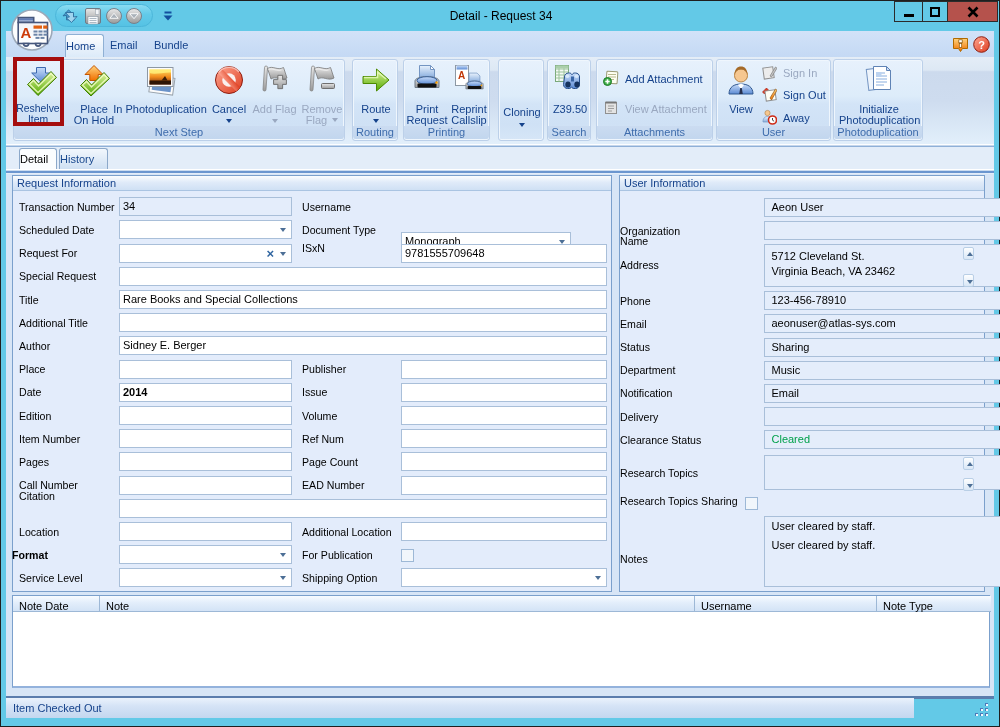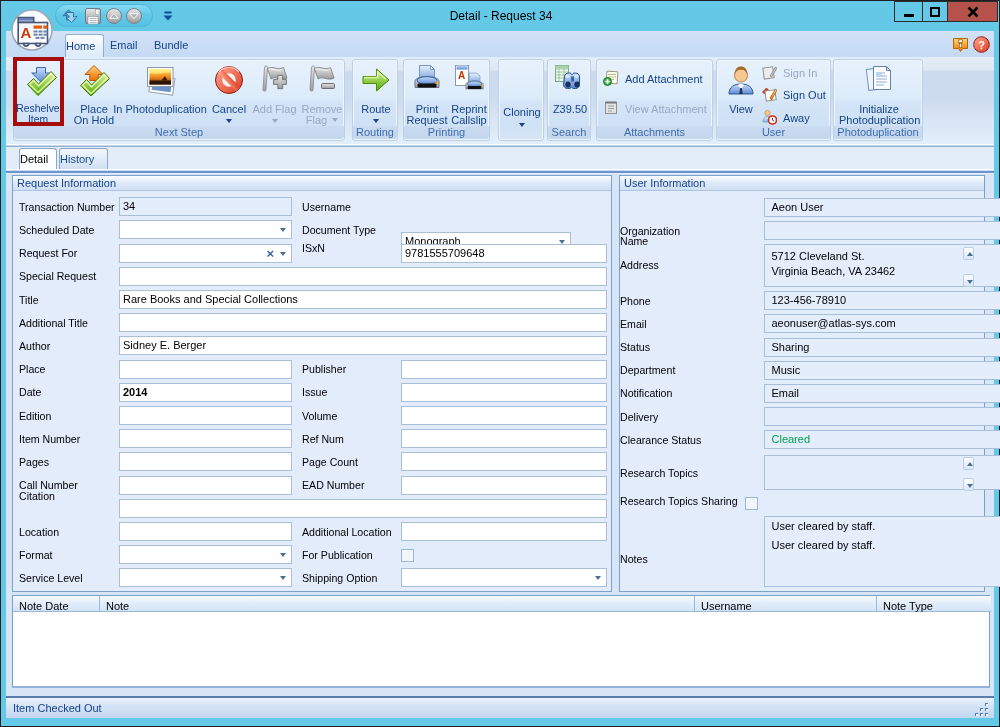--- a/index.html
+++ b/index.html
@@ -61,21 +61,21 @@
 .combo .xmk { position:absolute; right:17px; top:0.5px; color:#2e64a0; font-size:13px; font-weight:bold; }
 .cb { position:absolute; width:13px; height:13px; background:#f1f6fb; border:1px solid #9db8d6; }
 .sarr { position:absolute; left:2px; width:11px; height:13px; background:linear-gradient(#fdfeff,#d9e7f6); border:1px solid #b9cfe6; border-radius:2px; }
 .sarr:after { content:""; position:absolute; left:2.5px; width:0; height:0; border-left:3px solid transparent; border-right:3px solid transparent; }
 .sarr.up:after { top:4px; border-bottom:4px solid #4d6f96; }
 .sarr.dn:after { top:5px; border-top:4px solid #4d6f96; }
 
 #ntable { position:absolute; left:6px; top:448px; width:978px; height:93px; background:#fff; border:1px solid #7ba0cc; border-bottom:2px solid #93b2dc; }
 .nhead { position:absolute; left:0; top:0; height:16px; background:linear-gradient(#f7fbff,#e3eefb 45%,#d3e3f6); border-right:1px solid #9db8d6; border-bottom:1px solid #9db8d6; line-height:21px; padding-left:6px; color:#000; }
 
-#status { position:absolute; left:5px; top:697px; width:988px; height:19.5px; background:linear-gradient(#eaf2fc,#d5e3f6 40%,#c3d7ef); color:#15428b; line-height:20px; padding-left:7px; font-size:11px; }
+#status { position:absolute; left:5px; top:697px; width:908px; height:19.5px; background:linear-gradient(#eaf2fc,#d5e3f6 40%,#c3d7ef); color:#15428b; line-height:20px; padding-left:7px; font-size:11px; }
 #statustop { position:absolute; left:5px; top:695px; width:988px; height:2.5px; background:#5b7dad; }
 </style>
 </head>
 <body>
 <div id="win">
   <div id="title">
     <div id="titletext">Detail - Request 34</div>
     <div id="btnmin" class="capbtn">
         <div style="position:absolute;left:9px;top:12px;width:10px;height:3px;background:#000;"></div>
       </div>
@@ -470,21 +470,21 @@
 <div class="flabel" style="left:13px;top:332.1px;">Call Number</div>
 <div class="fin" style="left:113px;top:328.6px;width:173px;"></div>
 <div class="flabel" style="left:296px;top:332.1px;">EAD Number</div>
 <div class="fin" style="left:395px;top:328.6px;width:206px;"></div>
 <div class="flabel" style="left:13px;top:343px;text-align:center;">Citation</div>
 <div class="fin" style="left:113px;top:351.8px;width:488px;"></div>
 <div class="flabel" style="left:13px;top:378.5px;">Location</div>
 <div class="fin" style="left:113px;top:375.0px;width:173px;"></div>
 <div class="flabel" style="left:296px;top:378.5px;">Additional Location</div>
 <div class="fin" style="left:395px;top:375.0px;width:206px;"></div>
-<div class="flabel" style="left:13px;top:401.7px;">Format</div>
+<div class="flabel" style="left:6px;top:401.7px;font-weight:bold;">Format</div>
 <div class="fin combo" style="left:113px;top:398.2px;width:173px;">
         <span class="ar"></span>
       </div>
 <div class="flabel" style="left:296px;top:401.7px;">For Publication</div>
 <div class="cb" style="left:395px;top:401.7px;"></div>
 <div class="flabel" style="left:13px;top:424.9px;">Service Level</div>
 <div class="fin combo" style="left:113px;top:421.4px;width:173px;">
         <span class="ar"></span>
       </div>
 <div class="flabel" style="left:296px;top:424.9px;">Shipping Option</div>

